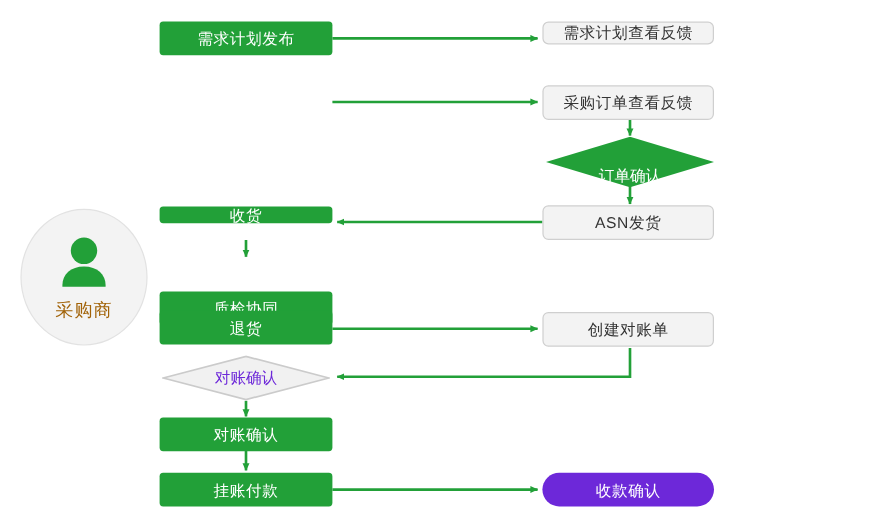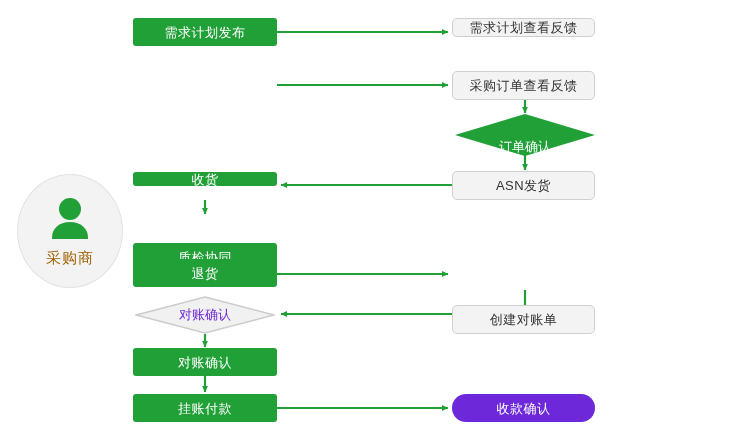--- a/index.html
+++ b/index.html
@@ -165,21 +165,21 @@
   <div class="node green" style="left:133px; top:348px; width:144px; height:28px;">对账确认</div>
 
   <div class="node green" style="left:133px; top:394px; width:144px; height:28px;">挂账付款</div>
 
   <div class="node gray" style="left:452px; top:18px; width:143px; height:19px;">需求计划查看反馈</div>
 
   <div class="node gray" style="left:452px; top:71px; width:143px; height:29px;">采购订单查看反馈</div>
 
   <div class="node gray" style="left:452px; top:171px; width:143px; height:29px;">ASN发货</div>
 
-  <div class="node gray" style="left:452px; top:260px; width:143px; height:29px;margin-top:45px;">创建对账单</div>
+  <div class="node gray" style="left:452px; top:260px; width:143px; height:29px;">创建对账单</div>
 
   <div class="node red" style="left:452px; top:394px; width:143px; height:28px;">收款确认</div>
 
   <div class="diamond green-d" style="left:455px; top:114px; width:140px; height:42px;align-items:flex-end;">
     <svg class="dshape" viewBox="0 0 140 42" preserveAspectRatio="none">
       <polygon points="70,0 140,21 70,42 0,21" fill="#22a038"></polygon>
     </svg>
     <span class="dlabel">订单确认</span>
   </div>
 

